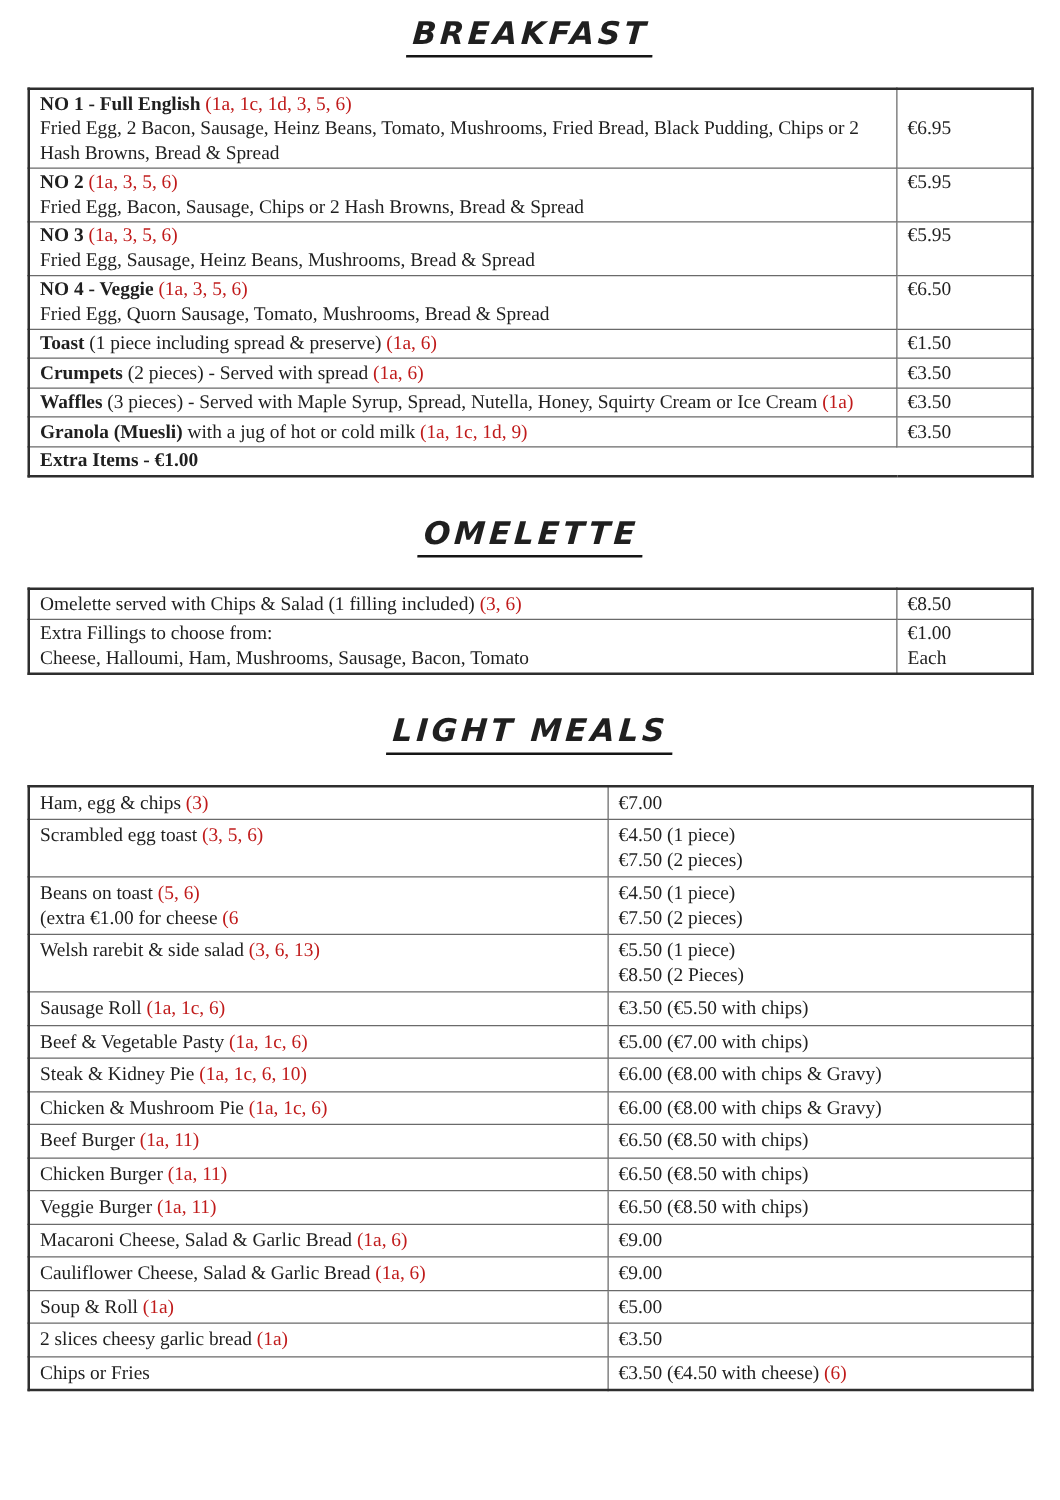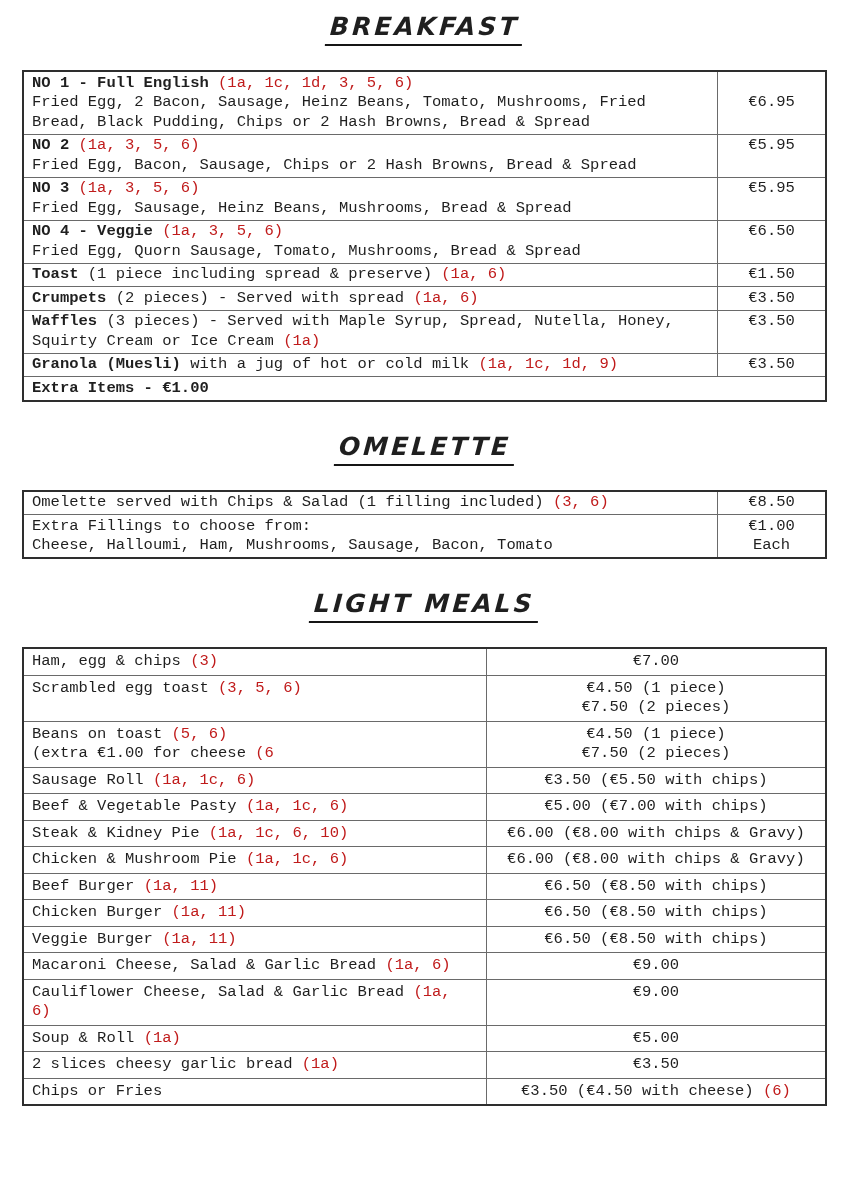--- a/index.html
+++ b/index.html
@@ -35,29 +35,28 @@
   table.menu-table{
     width:100%;
     border-collapse:collapse;
     table-layout:fixed;
   }
   table.menu-table td{
     border:1px solid var(--border-in);
     vertical-align:top;
     padding:1.5px 8px;
     line-height:19.5px;
-    font-family:Liberation Mono, monospace;
   }
   table.menu-table{border:2px solid var(--border-out);}
   table.lm td{padding:3px 8px;}
   col.c-name-wide{width:86.5%;}
   col.c-price-narrow{width:13.5%;}
   col.c-name-half{width:57.7%;}
   col.c-price-wide{width:42.3%;}
-  td.price-cell{text-align:center;}
+  td.price-cell{text-align:left;}
   td.price-cell.v-mid{vertical-align:middle;}
   td.span-cell{font-weight:bold;}
   .sb{font-weight:bold;}
   .sr{color:var(--red);}
   .sn{}
 </style>
 </head>
 <body>
 
 <div class="page">
@@ -208,20 +207,29 @@
             <div><span class="sn">Beans on toast </span><span class="sr">(5, 6)</span></div>
             <div><span class="sn">(extra €1.00 for cheese </span><span class="sr">(6</span></div>
           </td>
           <td class="price-cell">
             <div><span class="sn">€4.50 (1 piece)</span></div>
             <div><span class="sn">€7.50 (2 pieces)</span></div>
           </td>
         </tr>
         <tr>
           <td class="name-cell">
+            <div><span class="sn">Welsh rarebit &amp; side salad </span><span class="sr">(3, 6, 13)</span></div>
+          </td>
+          <td class="price-cell">
+            <div><span class="sn">€5.50 (1 piece)</span></div>
+            <div><span class="sn">€8.50 (2 Pieces)</span></div>
+          </td>
+        </tr>
+        <tr>
+          <td class="name-cell">
             <div><span class="sn">Sausage Roll </span><span class="sr">(1a, 1c, 6)</span></div>
           </td>
           <td class="price-cell">
             <div><span class="sn">€3.50 (€5.50 with chips)</span></div>
           </td>
         </tr>
         <tr>
           <td class="name-cell">
             <div><span class="sn">Beef &amp; Vegetable Pasty </span><span class="sr">(1a, 1c, 6)</span></div>
           </td>

